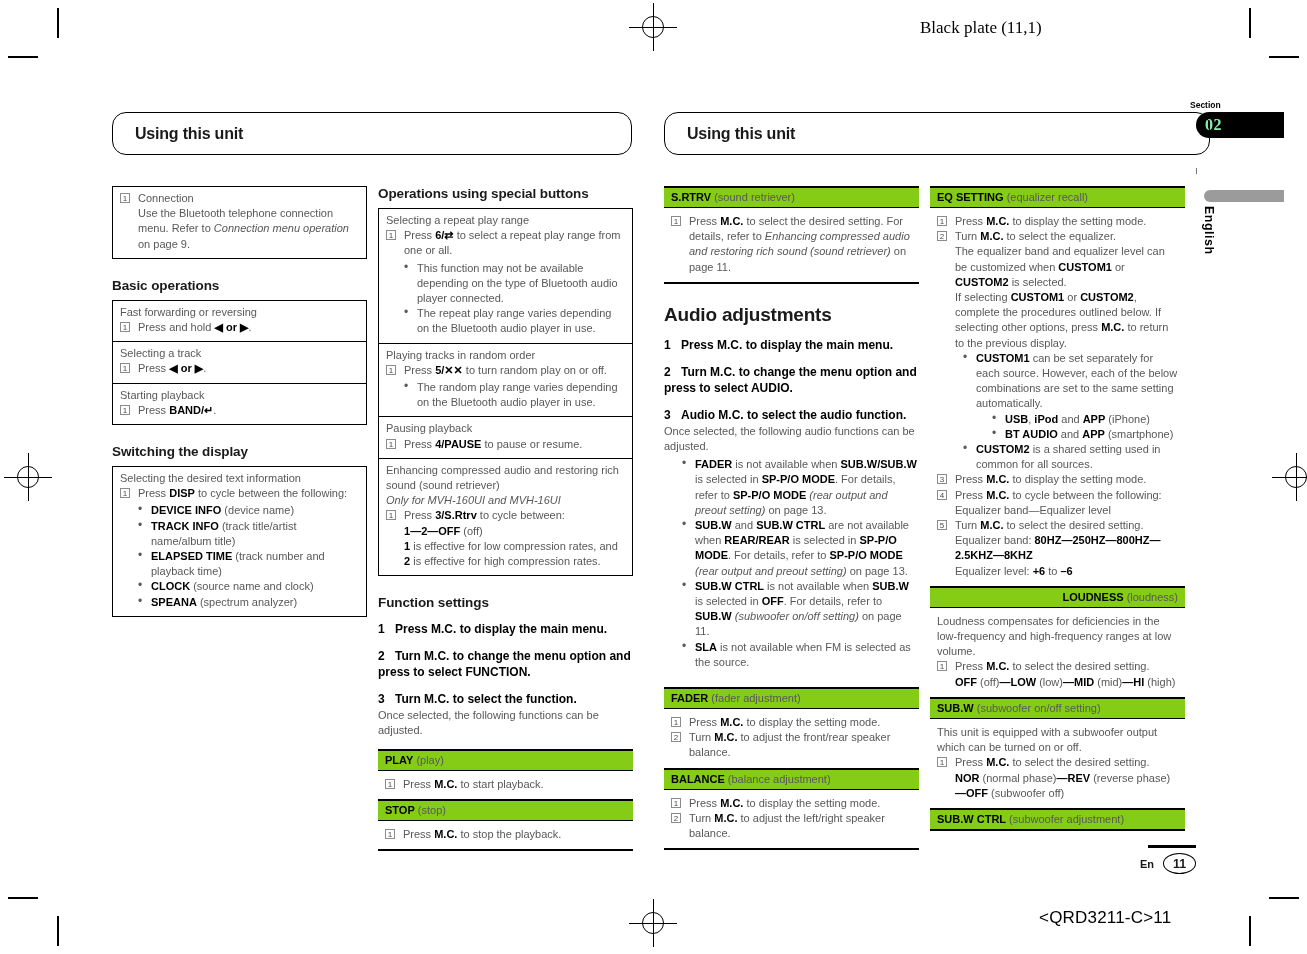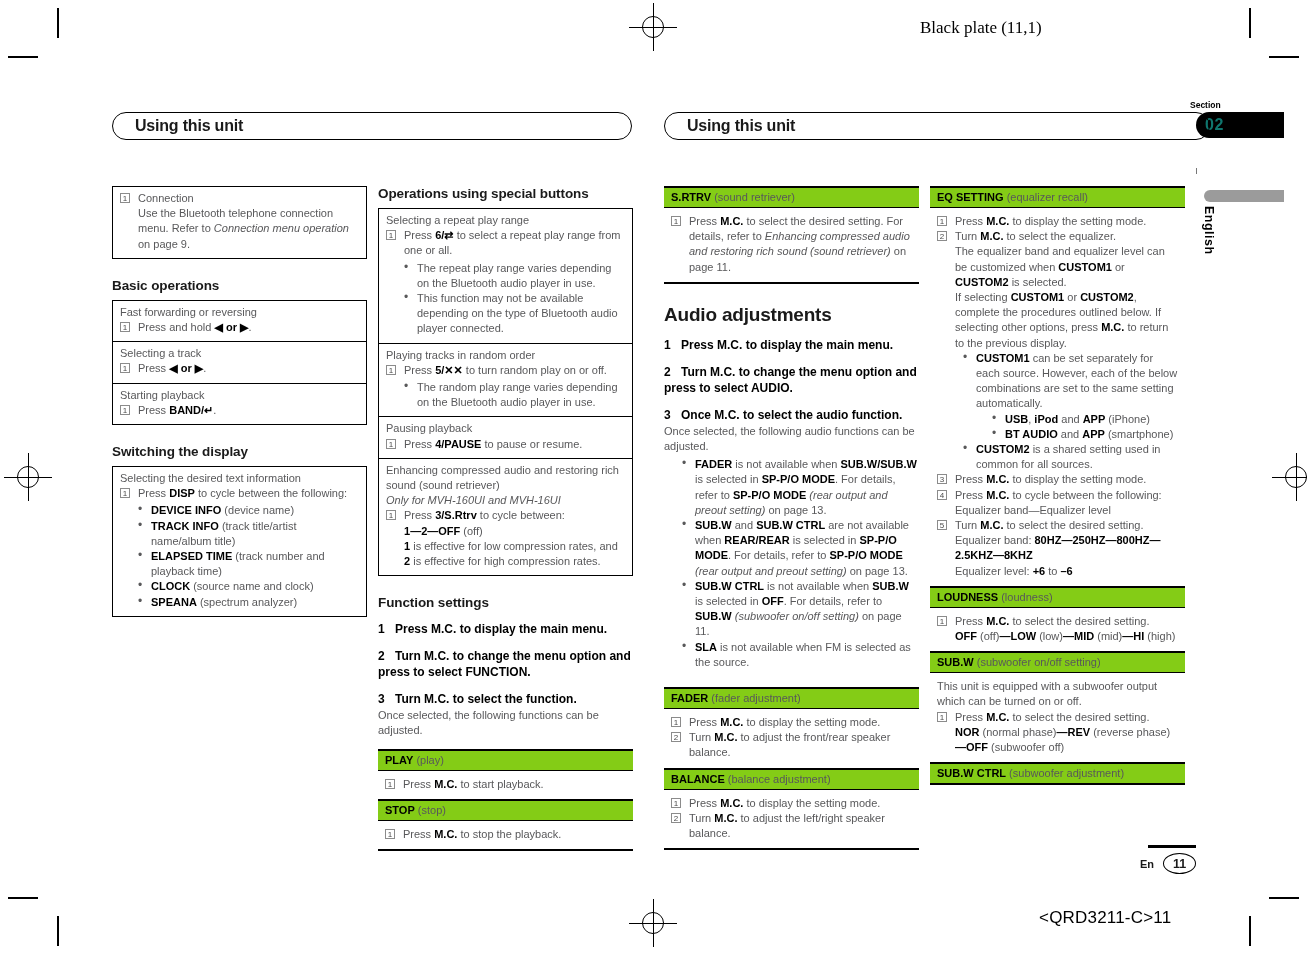--- a/index.html
+++ b/index.html
@@ -14,37 +14,37 @@
   .reg:before{left:50%;top:-9px;width:1px;height:48px;margin-left:-0.5px;}
   .reg:after{top:50%;left:-9px;height:1px;width:48px;margin-top:-0.5px;}
   .reg span{position:absolute;left:4px;top:4px;width:22px;height:22px;border:1px solid #000;border-radius:50%;box-sizing:border-box;}
 
   .plate{position:absolute;top:18px;left:920px;font-family:"Liberation Serif",serif;font-size:17px;color:#000;}
   .qrd{position:absolute;top:908px;left:1039px;font-size:17px;color:#000;letter-spacing:.2px;}
 
   
   .sec-label{position:absolute;left:1190px;top:100px;font-size:8.5px;font-weight:bold;color:#000;}
   .sec-badge{position:absolute;left:1196px;top:112px;width:88px;height:26px;background:#000;
-             border-radius:13px 0 0 13px;color:#0f766e;font-size:16px;font-weight:bold;
-             display:flex;align-items:center;padding-left:9px;box-sizing:border-box;letter-spacing:.5px;}
+             border-radius:13px 0 0 13px;color:#86efac;font-size:16px;font-weight:bold;
+             display:flex;align-items:center;padding-left:9px;box-sizing:border-box;letter-spacing:.5px;font-family:Liberation Serif, serif;}
   .lang-bar{position:absolute;left:1204px;top:190px;width:80px;height:12px;background:#9b9b9b;border-radius:6px 0 0 6px;}
   .lang-text{position:absolute;left:1202px;top:206px;font-size:12.5px;font-weight:bold;color:#000;
              writing-mode:vertical-rl;letter-spacing:.5px;}
   .tick{position:absolute;left:1196px;top:168px;width:1px;height:6px;background:#777;}
 
   
   .foot{position:absolute;left:1140px;top:845px;width:110px;}
   .foot .rule{width:48px;height:3px;background:#000;margin-left:8px;}
   .foot .row{display:flex;align-items:center;gap:9px;margin-top:5px;}
   .foot .en{font-size:11px;font-weight:bold;}
   .foot .num{width:31px;height:19px;border:1.6px solid #000;border-radius:50%;
              display:flex;align-items:center;justify-content:center;font-size:12.5px;font-weight:bold;}
 
   
-  .pill{position:absolute;height:28px;border:1.6px solid #000;border-radius:14px;
+  .pill{position:absolute;height:43px;border:1.6px solid #000;border-radius:14px;
         display:flex;align-items:center;padding-left:22px;box-sizing:border-box;
         font-size:16px;font-weight:bold;letter-spacing:-.2px;}
 
   
   .col{position:absolute;width:255px;top:186px;}
   .c1{left:112px;} .c2{left:378px;} .c3{left:664px;} .c4{left:930px;}
 
   h2.sub{font-size:13.5px;font-weight:bold;margin:19px 0 7px 0;letter-spacing:-.1px;}
   h1.big{font-size:19px;font-weight:bold;margin:20px 0 11px 0;letter-spacing:-.2px;}
 
@@ -194,22 +194,22 @@
 
     <div class="tbl">
 
       <div class="cell">
         <div class="t">Selecting a repeat play range</div>
         <div class="t" style="position:relative;padding-left:18px;">
           <span class="num-box">1</span>
           <span>Press </span><b>6/⇄</b><span> to select a repeat play range from one or all.</span>
         </div>
         <ul class="bul t">
+          <li>This function may not be available depending on the type of Bluetooth audio player connected.</li>
           <li>The repeat play range varies depending on the Bluetooth audio player in use.</li>
-          <li>This function may not be available depending on the type of Bluetooth audio player connected.</li>
         </ul>
       </div>
 
       <div class="cell">
         <div class="t">Playing tracks in random order</div>
         <div class="t" style="position:relative;padding-left:18px;">
           <span class="num-box">1</span>
           <span>Press </span><b>5/✕✕</b><span> to turn random play on or off.</span>
         </div>
         <ul class="bul t">
@@ -279,21 +279,21 @@
           <span class="num-box">1</span>
           <span>Press </span><b>M.C.</b><span> to select the desired setting. For details, refer to </span><i>Enhancing compressed audio and restoring rich sound (sound retriever)</i><span> on page 11.</span>
         </div>
       </div>
     </div>
 
     <h1 class="big">Audio adjustments</h1>
 
     <div class="numstep" style="margin-top:0;"><span class="n">1</span><span>Press M.C. to display the main menu.</span></div>
     <div class="numstep"><span class="n">2</span><span>Turn M.C. to change the menu option and press to select AUDIO.</span></div>
-    <div class="numstep"><span class="n">3</span><span>Once M.C. to select the audio function.</span></div>
+    <div class="numstep"><span class="n">3</span><span>Audio M.C. to select the audio function.</span></div>
     <div class="after">Once selected, the following audio functions can be adjusted.</div>
 
     <ul class="bul t" style="margin-top:3px;">
       <li><b>FADER</b><span> is not available when </span><b>SUB.W/SUB.W</b><span> is selected in </span><b>SP-P/O MODE</b><span>. For details, refer to </span><b>SP-P/O MODE</b><i> (rear output and preout setting)</i><span> on page 13.</span></li>
       <li><b>SUB.W</b><span> and </span><b>SUB.W CTRL</b><span> are not available when </span><b>REAR/REAR</b><span> is selected in </span><b>SP-P/O MODE</b><span>. For details, refer to </span><b>SP-P/O MODE</b><i> (rear output and preout setting)</i><span> on page 13.</span></li>
       <li><b>SUB.W CTRL</b><span> is not available when </span><b>SUB.W</b><span> is selected in </span><b>OFF</b><span>. For details, refer to </span><b>SUB.W</b><i> (subwoofer on/off setting)</i><span> on page 11.</span></li>
       <li><b>SLA</b><span> is not available when FM is selected as the source.</span></li>
     </ul>
 
     <div class="ftbl" style="margin-top:17px;">
@@ -366,22 +366,23 @@
         <div class="t" style="position:relative;padding-left:18px;">
           <span class="num-box">5</span>
           <span>Turn </span><b>M.C.</b><span> to select the desired setting.</span>
           <div><span>Equalizer band: </span><b>80HZ—250HZ—800HZ—2.5KHZ—8KHZ</b></div>
           <div><span>Equalizer level: </span><b>+6</b><span> to </span><b>–6</b></div>
         </div>
       </div>
     </div>
 
     <div class="ftbl">
-      <div class="hd" style="border-top:none;"><b>LOUDNESS</b><span> (loudness)</span></div>
-      <div class="bd">
+      <div class="hd" style="border-top:none;text-align:right;"><b>LOUDNESS</b><span> (loudness)</span></div>
+      <div class="bd">
+        <div class="t">Loudness compensates for deficiencies in the low-frequency and high-frequency ranges at low volume.</div>
         <div class="t" style="position:relative;padding-left:18px;">
           <span class="num-box">1</span>
           <span>Press </span><b>M.C.</b><span> to select the desired setting.</span>
           <div>
             <b>OFF</b><span> (off)</span><b>—</b><b>LOW</b><span> (low)</span><b>—</b><b>MID</b><span> (mid)</span><b>—</b><b>HI</b><span> (high)</span>
           </div>
         </div>
       </div>
     </div>
 

